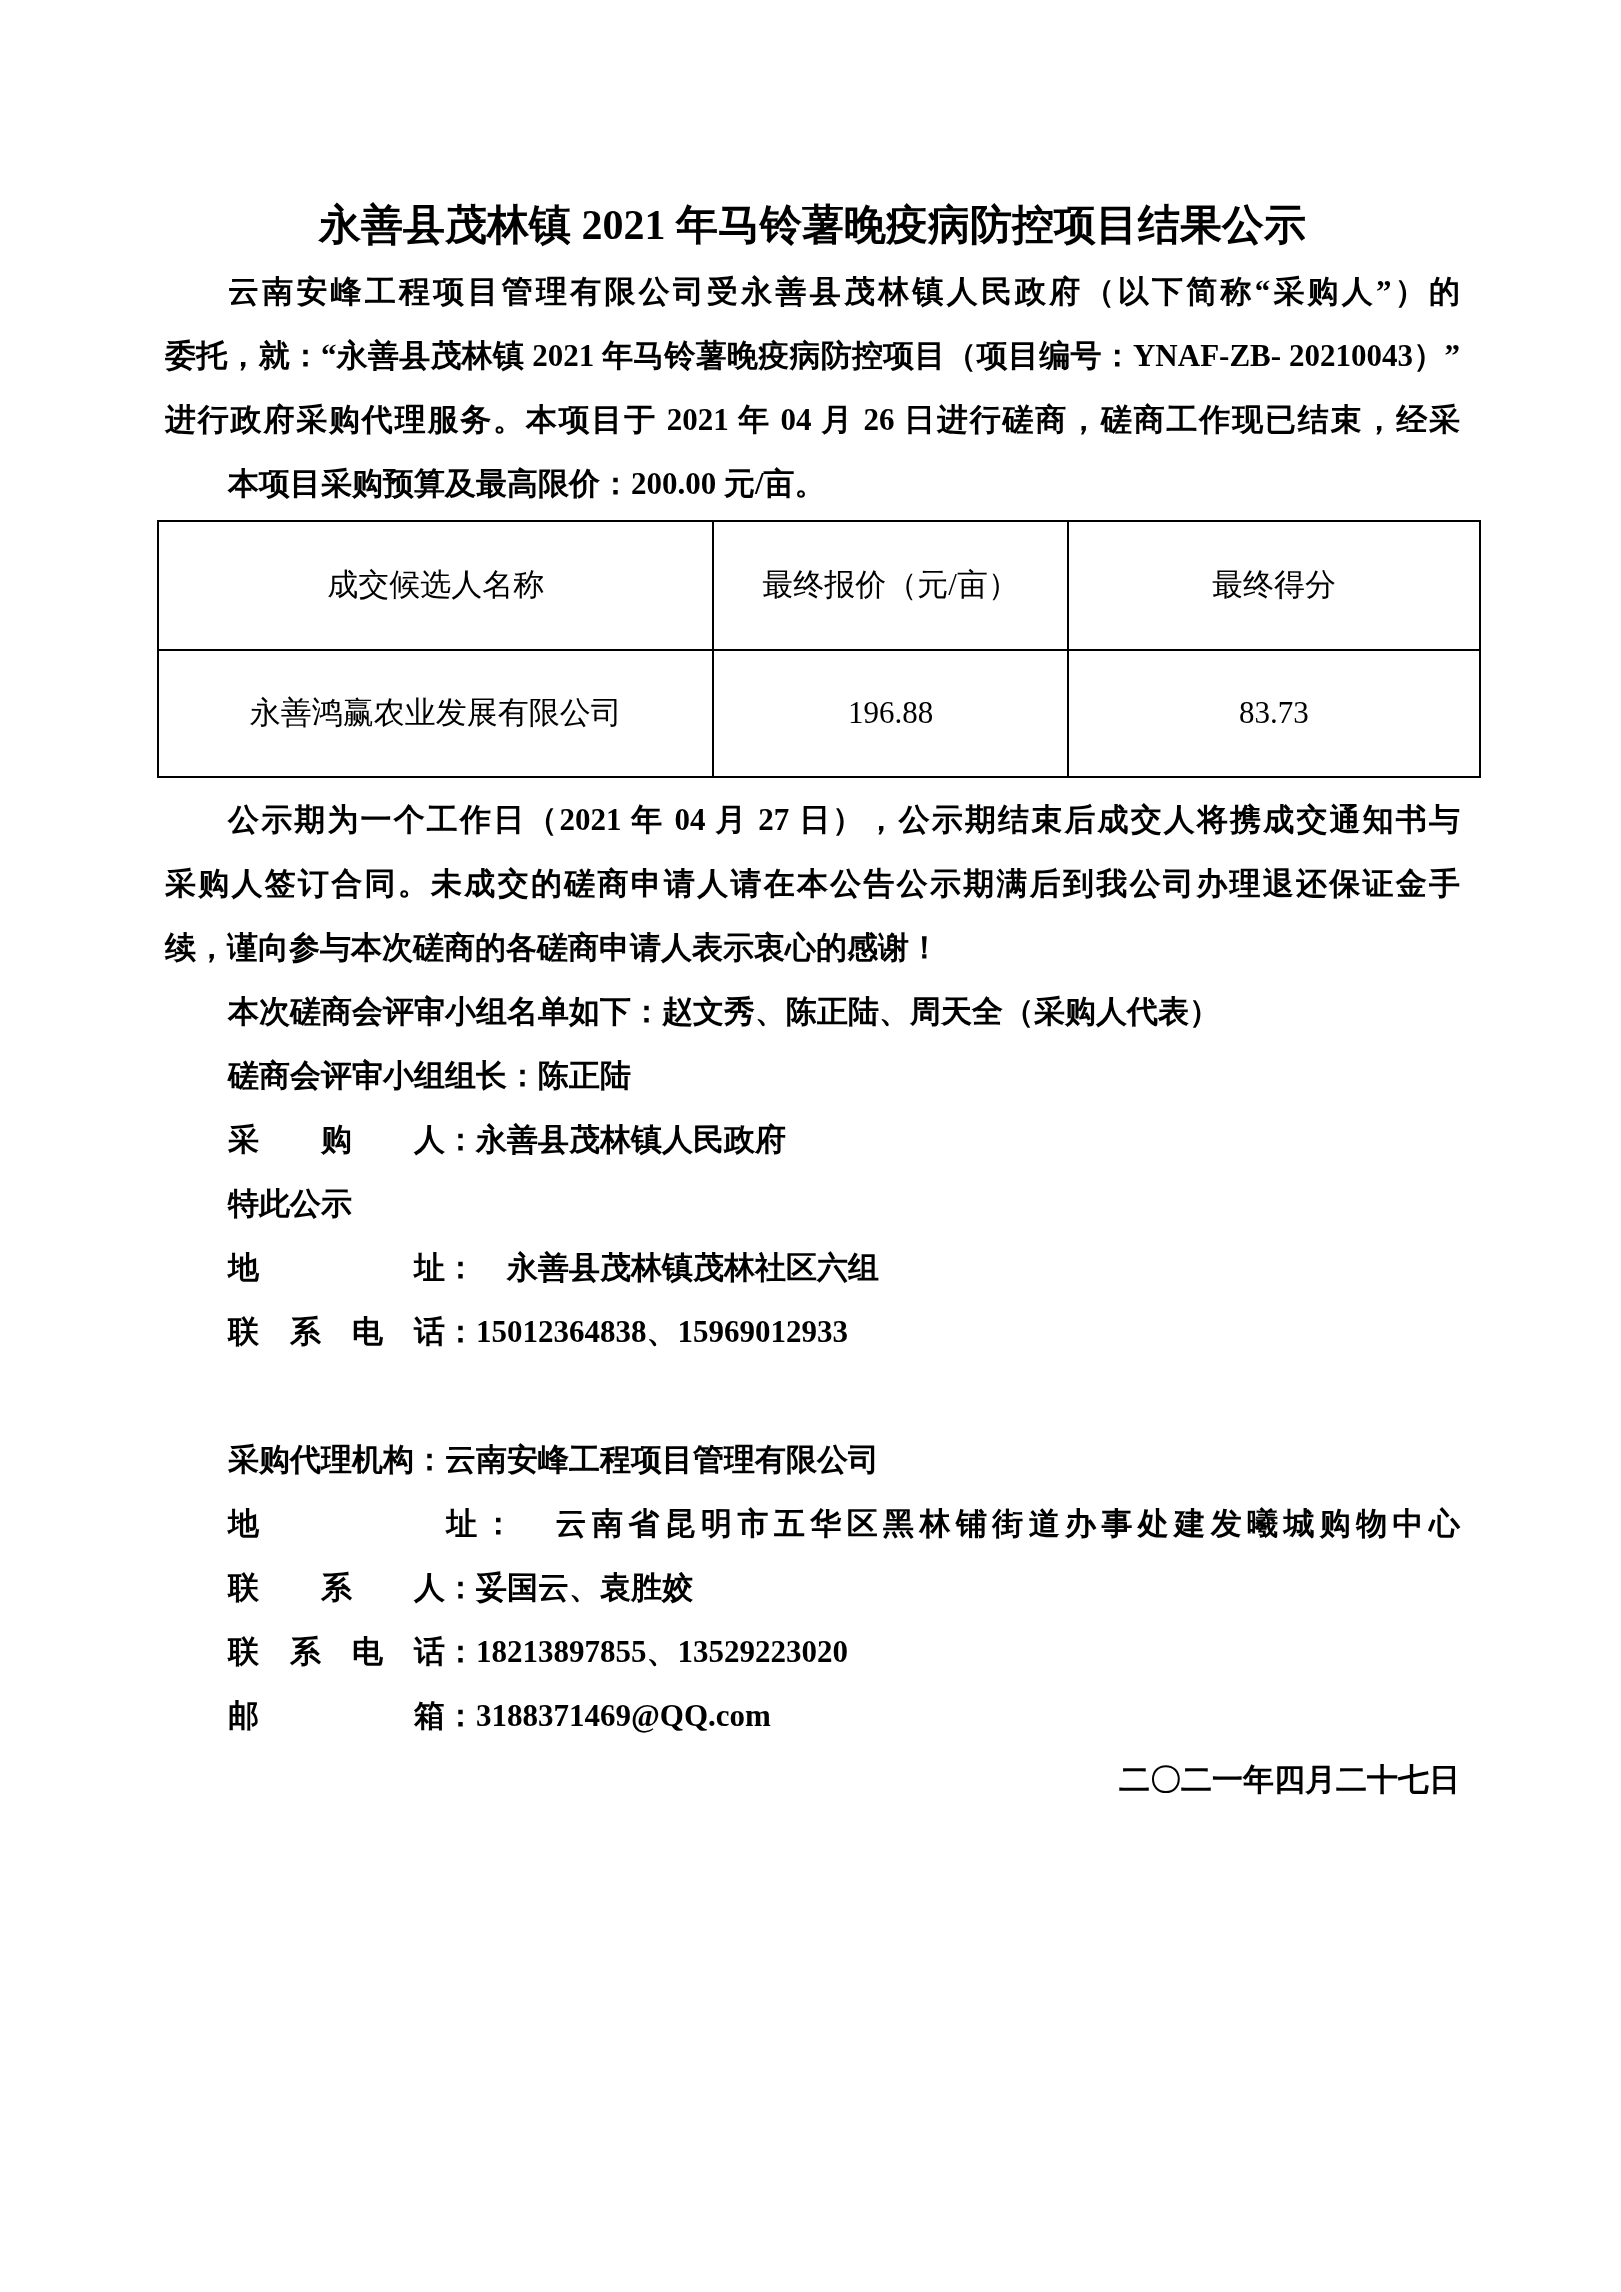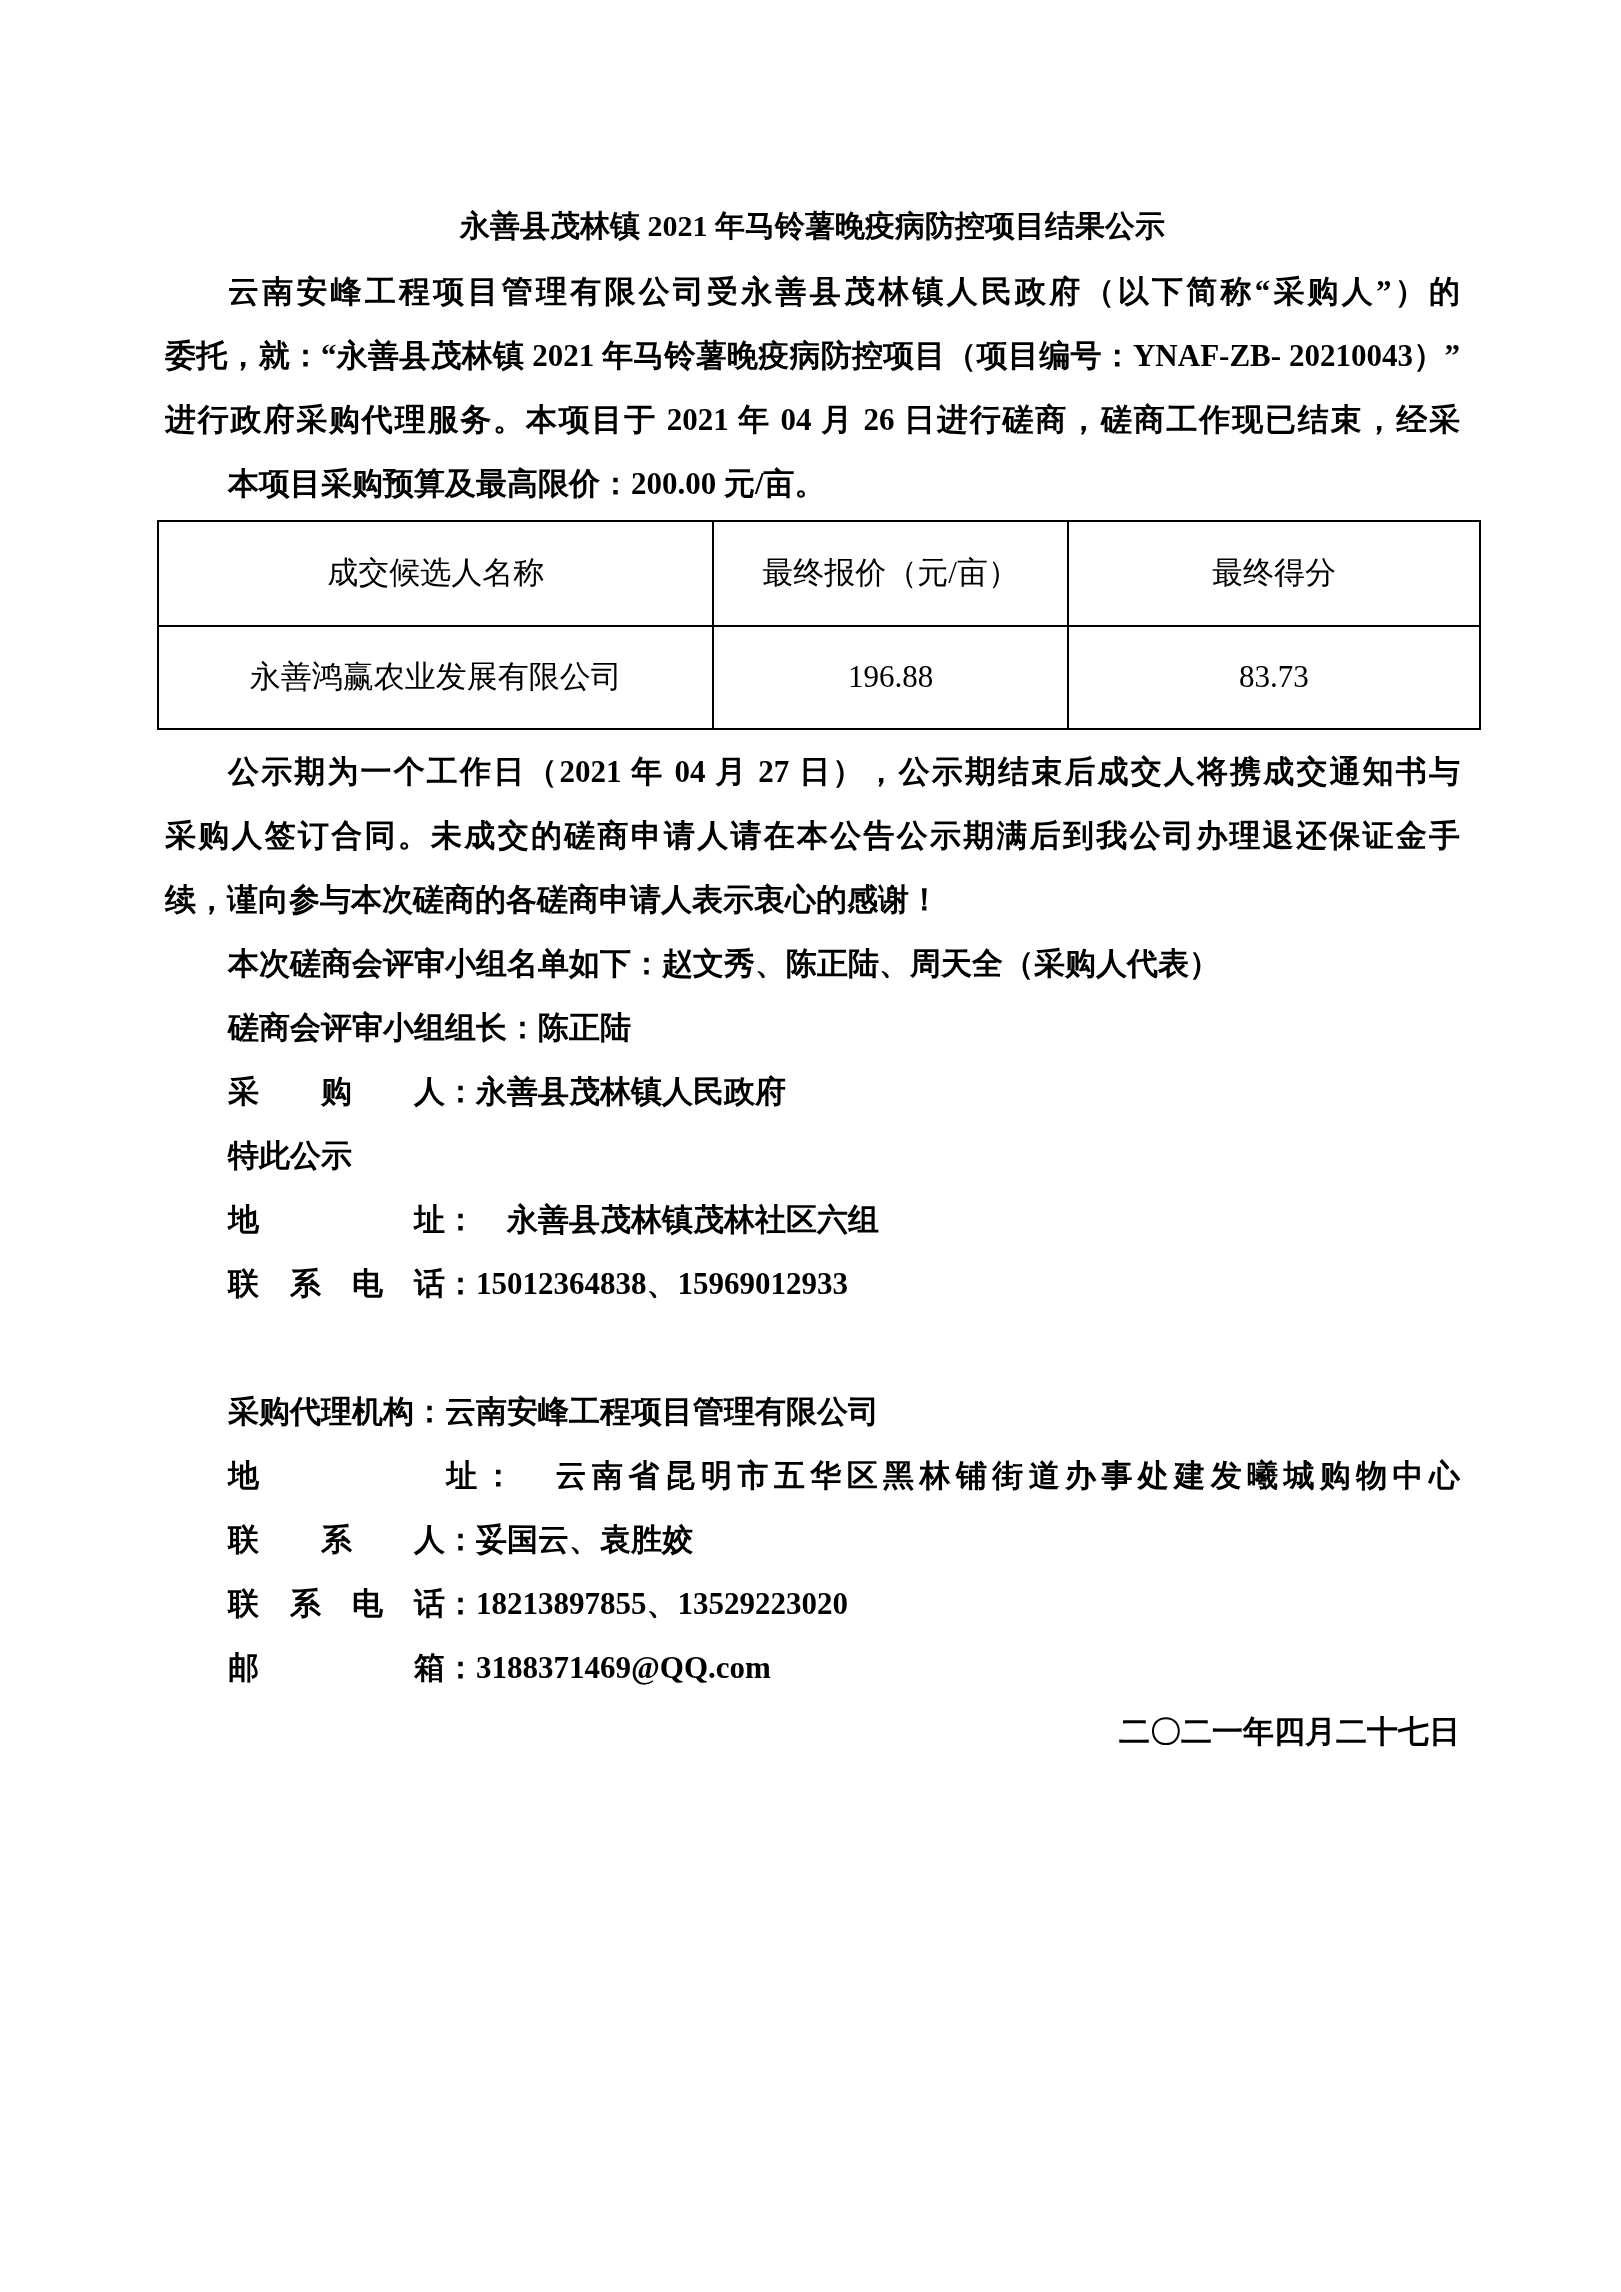--- a/index.html
+++ b/index.html
@@ -18,21 +18,21 @@
     box-sizing: border-box;
     width: 1621px;
     height: 2293px;
     padding: 191px 161px 0 165px;
     background: #ffffff;
   }
   .doc-title {
     margin: 0;
     height: 69px;
     line-height: 69px;
-    font-size: 30px;
+    font-size: 42px;
     font-weight: 700;
     text-align: center;
     white-space: nowrap;
   }
   .line {
     margin: 0;
     height: 64px;
     line-height: 64px;
     font-size: 31px;
     white-space: nowrap;
@@ -53,21 +53,21 @@
     width: calc(100% + 29px);
     margin: 3.9px 0 9.8px -7.8px;
     border: 2.9px solid #000;
   }
   .result-table th, .result-table td {
     border: 2px solid #000;
     font-weight: 400;
     font-size: 31px;
     text-align: center;
     vertical-align: middle;
-    padding: 4px;
+    padding: 16px;
     overflow: hidden;
     white-space: nowrap;
   }
   .result-table thead th { border-bottom: 2.9px solid #000; height: 95px; }
   .result-table tbody td { height: 93px; }
   .col-name  { width: 42.0%; }
   .col-price { width: 26.8%; }
   .col-score { width: 31.2%; }
 </style>
 </head>

